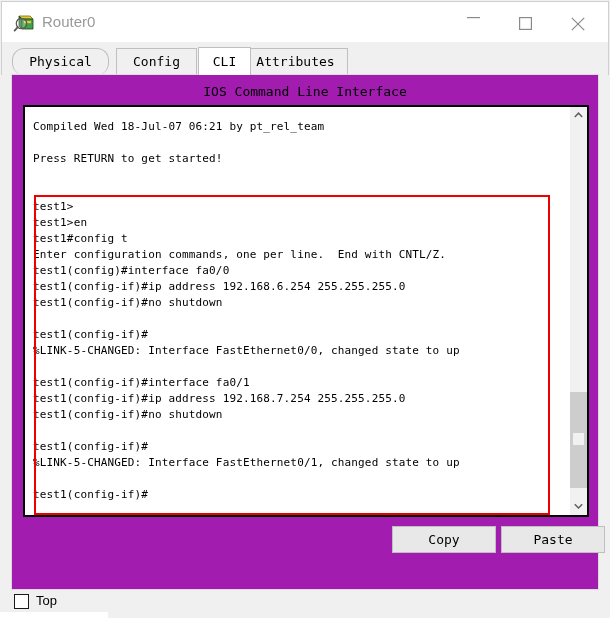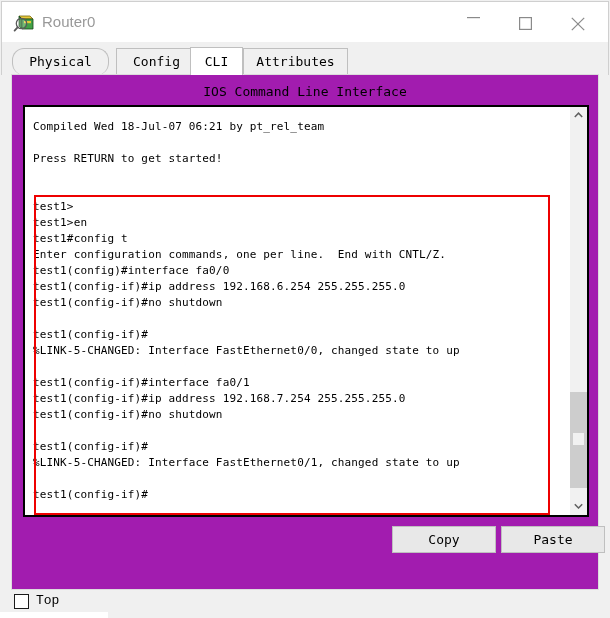--- a/index.html
+++ b/index.html
@@ -231,21 +231,21 @@
     height: 15px;
     background: #ffffff;
     border: 1px solid #1a1a1a;
     box-sizing: border-box;
     cursor: default;
   }
   #top-label {
     position: absolute;
     left: 35px;
     top: 3px;
-    font-family: Liberation Mono, monospace;
+    font-family: Liberation Sans, sans-serif;
     font-size: 13px;
     color: #000000;
   }
   #left-edge {
     position: absolute;
     left: 0;
     top: 612px;
     width: 108px;
     height: 6px;
     background: #ffffff;
@@ -284,21 +284,21 @@
       <svg width="14" height="14" viewBox="0 0 14 14">
         <line x1="0.8" y1="0.8" x2="13.2" y2="13.2" stroke="#8a8a8a" stroke-width="1.2"></line>
         <line x1="13.2" y1="0.8" x2="0.8" y2="13.2" stroke="#8a8a8a" stroke-width="1.2"></line>
       </svg>
     </div>
   </div>
 
   <div id="tabstrip">
     <div class="tab" style="left:10px;width:97px;border-radius:12px;">Physical</div>
     <div class="tab" style="left:114px;width:81px;">Config</div>
-    <div class="tab active" style="left:188px;width:53px;top:5px;line-height:27px;">CLI</div>
+    <div class="tab active" style="left:196px;width:53px;top:5px;line-height:27px;">CLI</div>
     <div class="tab" style="left:241px;width:105px;">Attributes</div>
   </div>
 
   <div id="panel">
 
     <div id="panel-title">IOS Command Line Interface</div>
 
     <div id="terminal">
       <div id="term-text">Compiled Wed 18-Jul-07 06:21 by pt_rel_team
 

